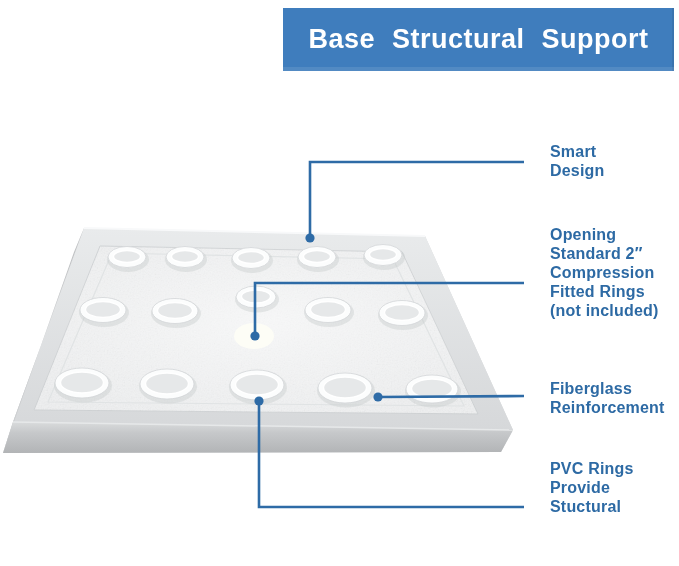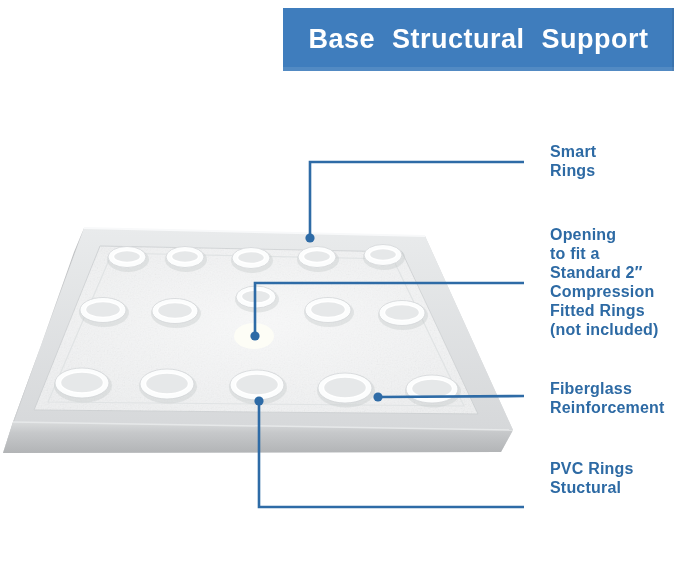--- a/index.html
+++ b/index.html
@@ -171,35 +171,35 @@
         </g>
         <g>
           <path d="M259,401 L259,507 L524,507" fill="none" stroke="#2e6ba6" stroke-width="2.6"></path>
           <circle cx="259" cy="401" r="4.6" fill="#2e6ba6"></circle>
         </g>
       </g>
   </svg>
 
   <div class="callout" style="top:142px">
     <div class="callout-line">Smart</div>
-    <div class="callout-line">Rings</div>
+    <div class="callout-line">Design</div>
   </div>
 
   <div class="callout" style="top:225px">
     <div class="callout-line">Opening</div>
-    <div class="callout-line">to fit a</div>
     <div class="callout-line">Standard 2″</div>
     <div class="callout-line">Compression</div>
     <div class="callout-line">Fitted Rings</div>
     <div class="callout-line">(not included)</div>
   </div>
 
   <div class="callout" style="top:379px">
     <div class="callout-line">Fiberglass</div>
     <div class="callout-line">Reinforcement</div>
   </div>
 
   <div class="callout" style="top:459px">
     <div class="callout-line">PVC Rings</div>
+    <div class="callout-line">Provide</div>
     <div class="callout-line">Stuctural</div>
   </div>
 
 </div>
 
 </body></html>

